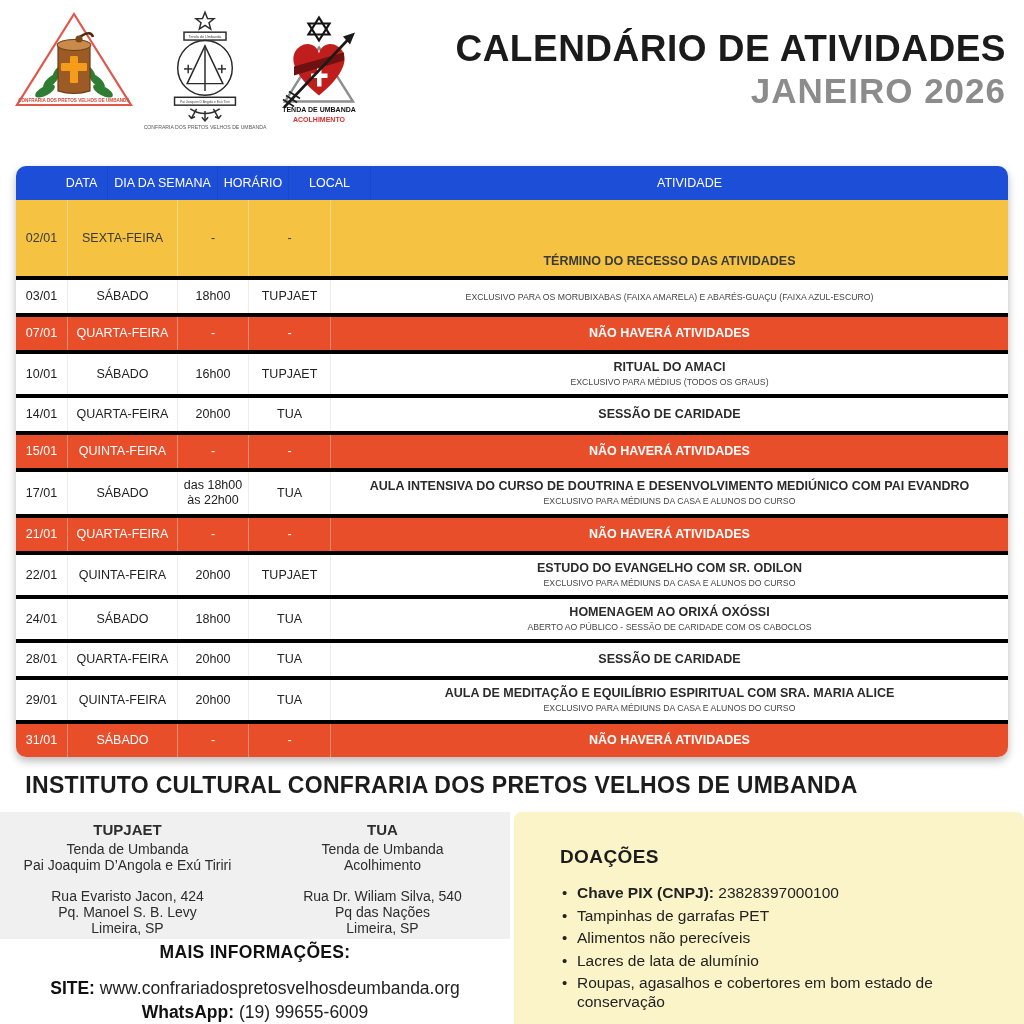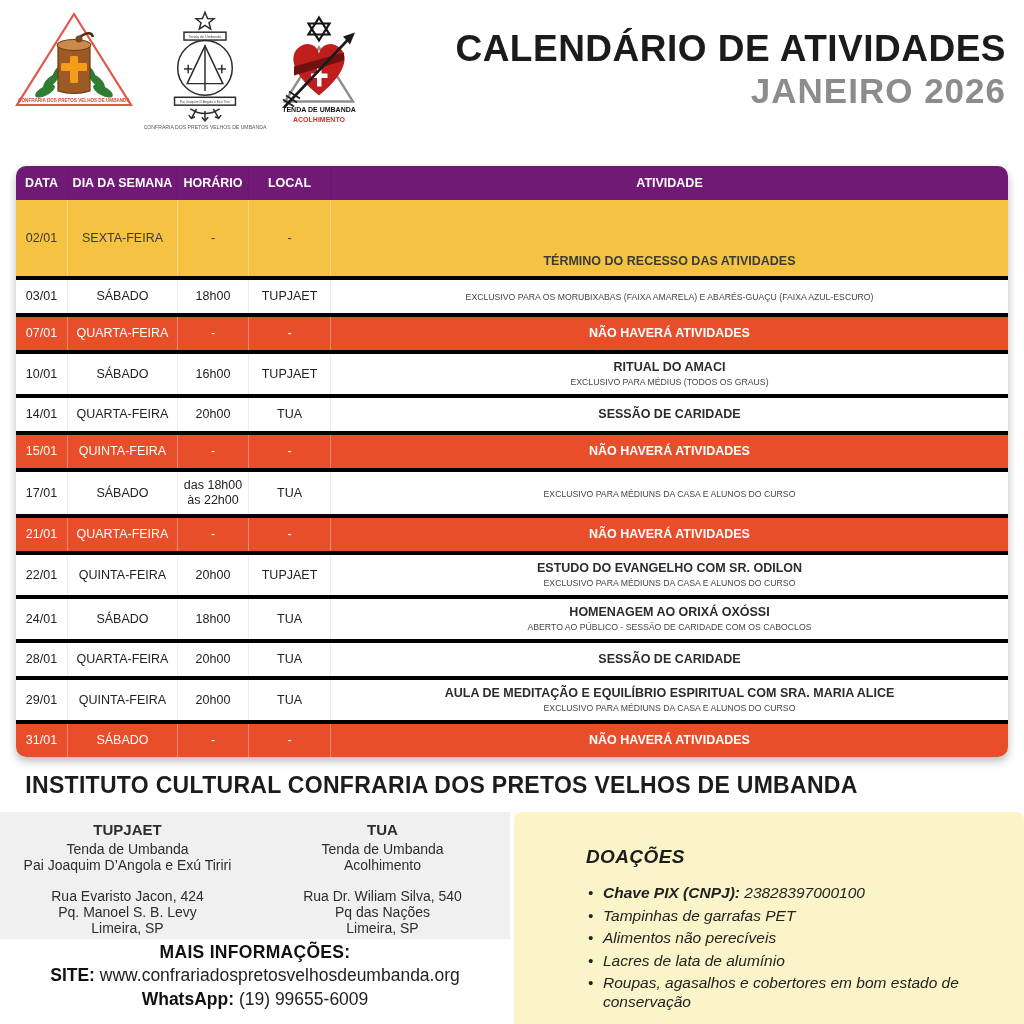--- a/index.html
+++ b/index.html
@@ -18,21 +18,21 @@
   .title-main { font-size:37px; font-weight:bold; color:#1b1b1b; letter-spacing:0.5px; line-height:1.15; }
   .title-sub  { font-size:35px; font-weight:bold; color:#8c8c8c; letter-spacing:1px; line-height:1.15; }
 
   
   .cal-table {
     position:absolute; top:166px; left:16px; width:992px;
     border-radius:10px; overflow:hidden;
     box-shadow:0 4px 9px rgba(0,0,0,0.28);
     background:#fff;
   }
-  .thead { display:flex; background:#701a75; color:#fff; font-weight:bold; font-size:12.5px; }
+  .thead { display:flex; background:#1d4ed8; color:#fff; font-weight:normal; font-size:12.5px;padding-left:40px; }
   .thead .hc { min-height:34px; display:flex; align-items:center; justify-content:center;
                border-right:1px solid rgba(0,0,0,0.08); text-align:center; }
   .thead .hc:last-child { border-right:none; }
   .trow { display:flex; background:#fff; border-top:4px solid #000000; }
   .trow:first-child { border-top:none; }
   .c { display:flex; flex-direction:column; align-items:center; justify-content:center;
        text-align:center; font-size:12.5px; padding:6px 3px;
        border-right:1px solid rgba(0,0,0,0.07); min-height:33px; line-height:15px; }
   .c:last-child { border-right:none; }
   .w-data{width:52px;} .w-dia{width:110px;} .w-hor{width:71px;} .w-loc{width:82px;} .w-atv{flex:1;}
@@ -47,29 +47,29 @@
 
   
   .institute { position:absolute; top:772px; left:0; width:883px; text-align:center;
                font-size:23px; font-weight:bold; color:#1c1c1c; letter-spacing:0.3px; }
   .gray-box { position:absolute; top:812px; left:0; width:510px; height:127px;
               background:#F0F0F0; display:flex; }
   .loc { width:50%; text-align:center; padding-top:10px; font-size:14px; line-height:16px; color:#2d2d2d; }
   .loc-name { font-weight:bold; font-size:15px; margin-bottom:3px; }
   .loc-addr { margin-top:15px; }
   .yellow-box { position:absolute; top:812px; left:514px; width:510px; height:212px;
-                background:#FAF4C8; border-radius:8px 8px 0 0; padding:34px 30px 0 72px;font-style:italic; }
+                background:#FAF4C8; border-radius:8px 8px 0 0; padding:34px 30px 0 46px; }
   .don-title { font-size:19px; font-weight:bold; color:#1c1c1c; letter-spacing:0.4px; margin-bottom:16px; }
   .don-list { list-style:none; }
   .don-item { position:relative; font-size:15.5px; line-height:18.5px; color:#222;
               padding-left:17px; margin-bottom:4px; max-width:420px; }
   .don-item::before { content:"•"; position:absolute; left:2px; top:0; font-size:15px; }
   .don-bold { font-weight:bold; }
   .more-info { position:absolute; top:942px; left:0; width:510px; text-align:center; }
-  .more-info-heading { font-size:17.5px; font-weight:bold; color:#111; letter-spacing:0.3px; }
+  .more-info-heading { font-size:17.5px; font-weight:bold; color:#111; margin-bottom:13px; letter-spacing:0.3px; }
   .contact-line { font-size:17.5px; color:#222; line-height:24px; }
   .contact-line b { color:#111; }
 </style>
 </head>
 <body>
 
 <div class="logos">
 
   <div class="logo">
     <svg width="124" height="102" viewBox="0 0 124 100">
@@ -215,20 +215,21 @@
       <div class="atv-main">NÃO HAVERÁ ATIVIDADES</div>
       <div class="atv-sub"></div>
     </div>
   </div>
       <div class="trow row-white">
     <div class="c w-data">17/01</div>
     <div class="c w-dia">SÁBADO</div>
     <div class="c w-hor">das 18h00 às 22h00</div>
     <div class="c w-loc">TUA</div>
     <div class="c w-atv">
+      <div class="atv-main">AULA INTENSIVA DO CURSO DE DOUTRINA E DESENVOLVIMENTO MEDIÚNICO COM PAI EVANDRO</div>
       <div class="atv-sub">EXCLUSIVO PARA MÉDIUNS DA CASA E ALUNOS DO CURSO</div>
     </div>
   </div>
       <div class="trow row-orange">
     <div class="c w-data">21/01</div>
     <div class="c w-dia">QUARTA-FEIRA</div>
     <div class="c w-hor">-</div>
     <div class="c w-loc">-</div>
     <div class="c w-atv">
       <div class="atv-main">NÃO HAVERÁ ATIVIDADES</div>

